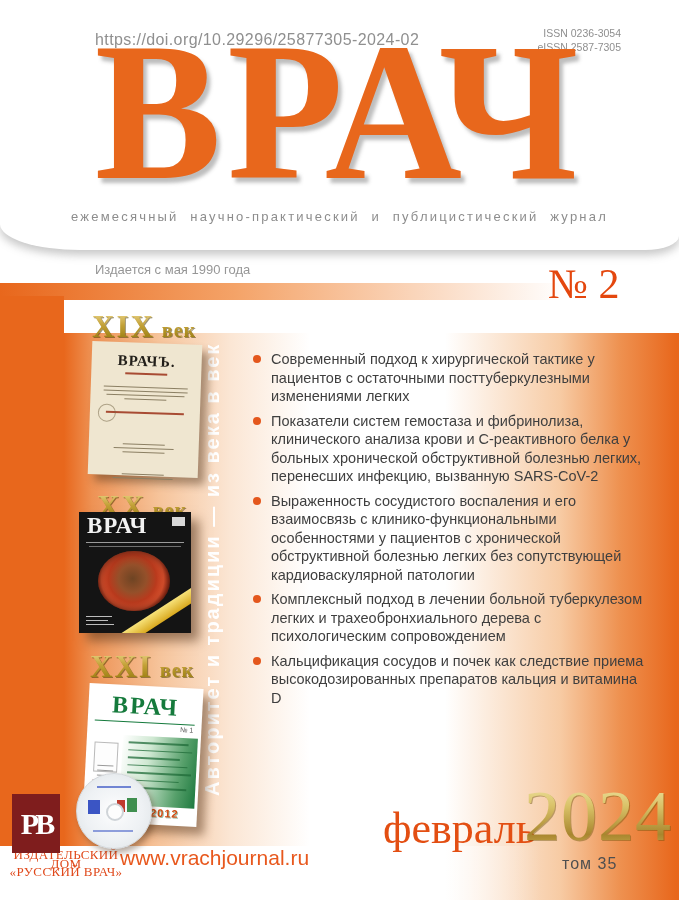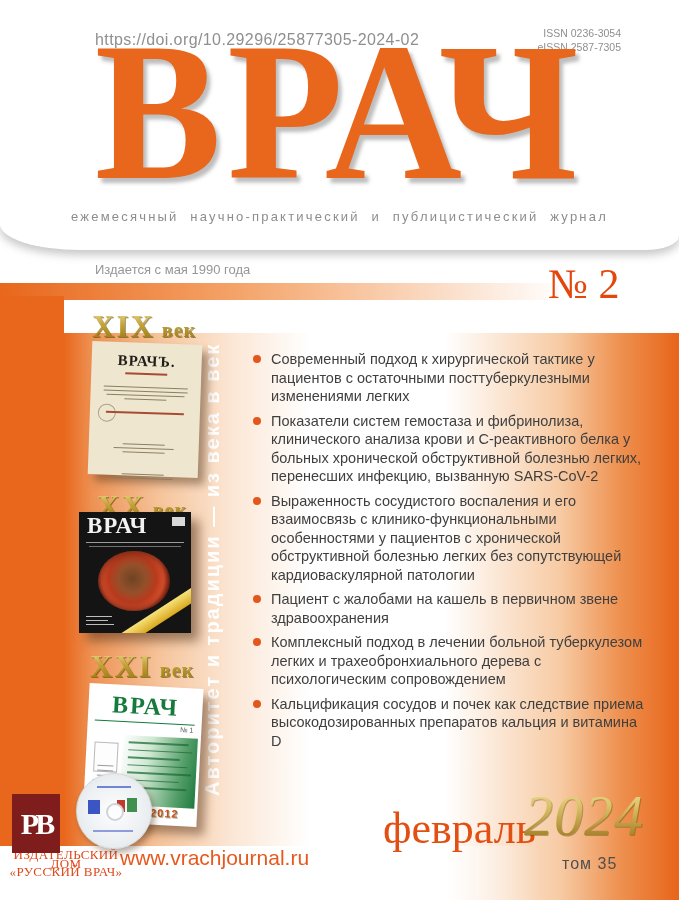--- a/index.html
+++ b/index.html
@@ -183,25 +183,24 @@
     font-family:"Liberation Serif",serif;font-size:13px;line-height:8.5px;
     color:#E0481A;letter-spacing:.4px;
   }
   .urls{left:120px;top:845px;z-index:3;font-size:21px;line-height:26px;color:#E8581D;}
   .issue-month{
     left:383px;top:803px;z-index:3;font-family:"Liberation Serif",serif;
     font-size:44px;color:#E34E12;
   }
   .issue-year{
     left:524px;top:783px;z-index:3;font-family:"Liberation Serif",serif;
-    font-size:58px;letter-spacing:1px;line-height:66px;
+    font-size:72px;letter-spacing:1px;line-height:66px;
     background:linear-gradient(180deg,#EFE3A2 0%,#D9C268 35%,#A8862E 78%,#C9AB4D 100%);
     -webkit-background-clip:text;background-clip:text;color:transparent;
     filter:drop-shadow(1px 1px 0 rgba(110,85,10,.45));
-    font-style:italic;
   }
   .volume{left:562px;top:855px;z-index:3;font-size:16px;color:#4f4f4f;letter-spacing:1px;}
 </style>
 </head>
 <body>
 
 <div class="page">
 
   <div class="body"></div>
 
@@ -314,24 +313,20 @@
     <li>
         <span class="bullet"></span>
         <span class="txt">Показатели систем гемостаза и фибринолиза, клинического анализа крови и С-реактивного белка у больных хронической обструктивной болезнью легких, перенесших инфекцию, вызванную SARS-CoV-2</span>
       </li>
     <li>
         <span class="bullet"></span>
         <span class="txt">Выраженность сосудистого воспаления и его взаимосвязь с клинико-функциональными особенностями у пациентов с хронической обструктивной болезнью легких без сопутствующей кардиоваскулярной патологии</span>
       </li>
     <li>
         <span class="bullet"></span>
-        <span class="txt">Пациент с жалобами на кашель в первичном звене здравоохранения</span>
-      </li>
-    <li>
-        <span class="bullet"></span>
         <span class="txt">Комплексный подход в лечении больной туберкулезом легких и трахеобронхиального дерева с психологическим сопровождением</span>
       </li>
     <li>
         <span class="bullet"></span>
         <span class="txt">Кальцификация сосудов и почек как следствие приема высокодозированных препаратов кальция и витамина D</span>
       </li>
   </ul>
 
   <div class="abs footer-band"></div>
 

